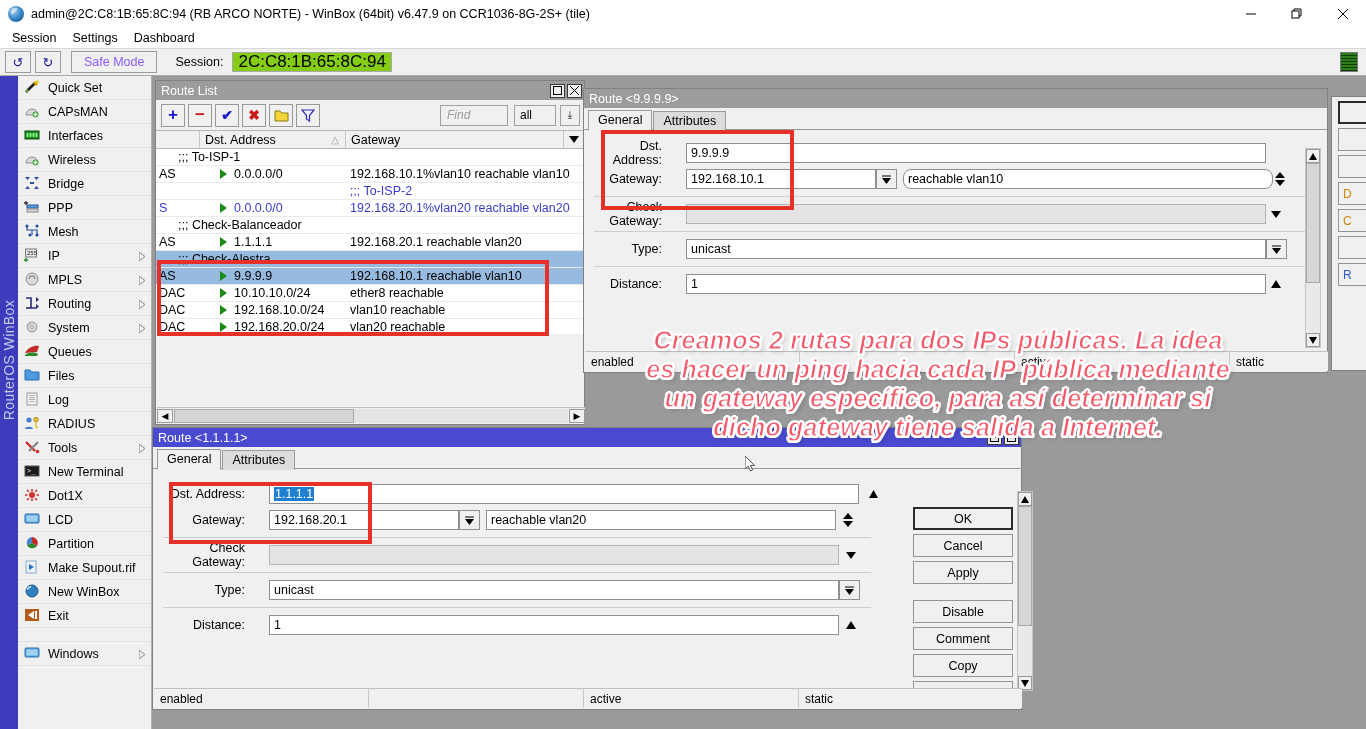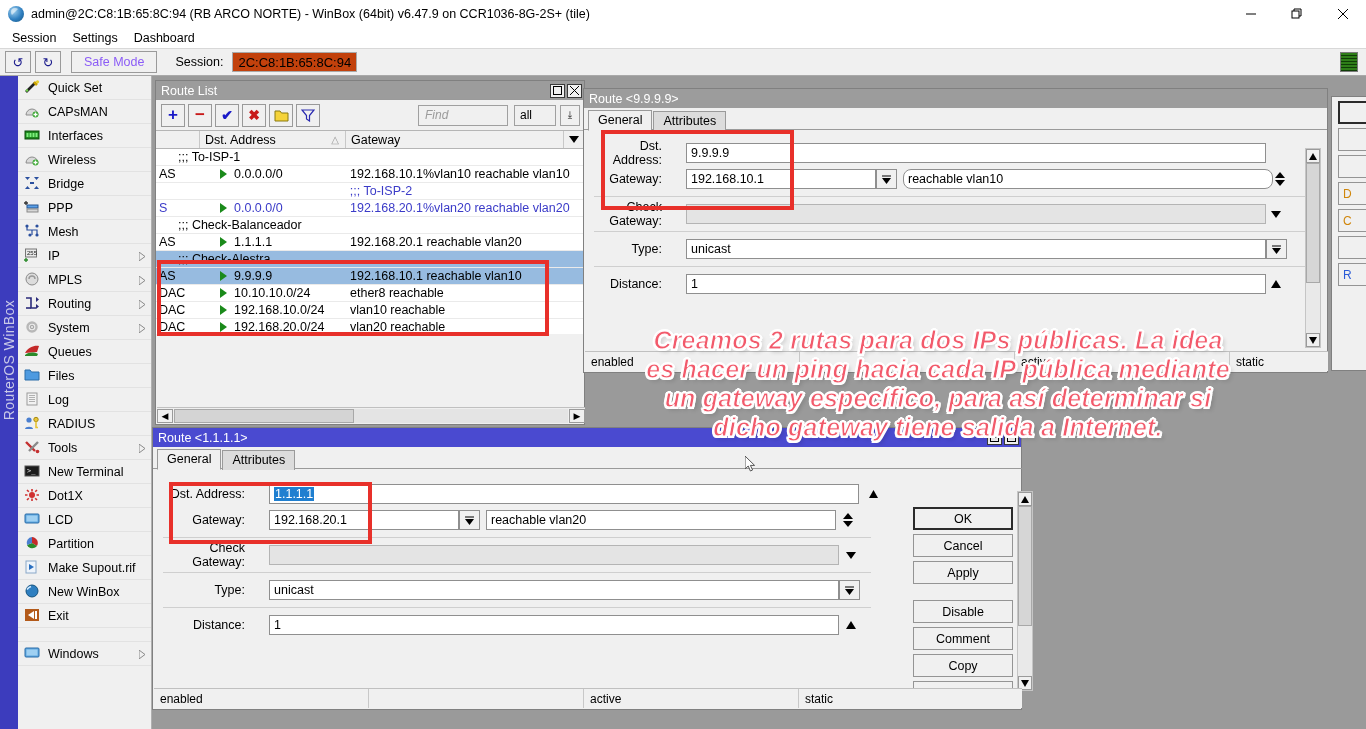--- a/index.html
+++ b/index.html
@@ -55,22 +55,22 @@
     width:26px; height:22px; background:#f0f0f0; border:1px solid #9a9a9a;
     display:flex; align-items:center; justify-content:center;
     font-size:13px; color:#1a1a8c;
   }
   .tb-safemode {
     height:22px; padding:0 12px; background:#f0f0f0; border:1px solid #9a9a9a;
     display:flex; align-items:center; font-size:12.5px; color:#8b5cf6; margin-left:6px;
   }
   .tb-session-label { margin-left:14px; font-size:12.5px; color:#000; }
   .tb-session-value {
-    height:20px; padding:1px 5px; border:1px solid #a9a9a9; background:#c2410c;
-    font-size:13px; color:#000; margin-left:5px; display:flex; align-items:center;
+    height:20px; padding:1px 5px; border:1px solid #a9a9a9; background:#84cc16;
+    font-size:17px; color:#000; margin-left:5px; display:flex; align-items:center;
   }
   .tb-cpu {
     margin-left:auto; margin-right:8px; width:18px; height:20px;
     background:#1f7a10; border:1px solid #7a7a7a;
     background-image: repeating-linear-gradient(to bottom, #2e7d18 0px, #2e7d18 2px, #0f3d06 2px, #0f3d06 3px);
   }
 
   
   .sidebar {
     position:absolute; left:0; top:76px; width:152px; height:653px;
@@ -130,21 +130,21 @@
   .wb-tab.sel { background:#f0f0f0; border-bottom:1px solid #f0f0f0; z-index:2;}
 
   
   #route-list { left:155px; top:80px; width:430px; height:345px; }
   .rl-toolbar { display:flex; align-items:center; height:30px; padding-left:5px; gap:3px; }
   .rl-ibtn {
     width:24px;height:23px;background:#f0f0f0;border:1px solid #999;
     display:flex;align-items:center;justify-content:center;font-size:14px;font-weight:bold;
   }
   .rl-find {
-    margin-left:auto; width:90px; height:21px; background:#f0f0f0; border:1px solid #a0a0a0;
+    margin-left:auto; width:68px; height:21px; background:#f0f0f0; border:1px solid #a0a0a0;
     font-size:12px; color:#9b9b9b; font-style:italic; display:flex; align-items:center; padding-left:6px;
   }
   .rl-all {
     width:42px;height:21px;background:#f0f0f0;border:1px solid #a0a0a0;
     font-size:12px;color:#000;display:flex;align-items:center;padding-left:5px;margin-left:3px;
   }
   .rl-alldd {
     width:20px;height:21px;background:#f0f0f0;border:1px solid #a0a0a0;
     display:flex;align-items:center;justify-content:center;font-size:10px;margin-left:1px;margin-right:4px;
   }

